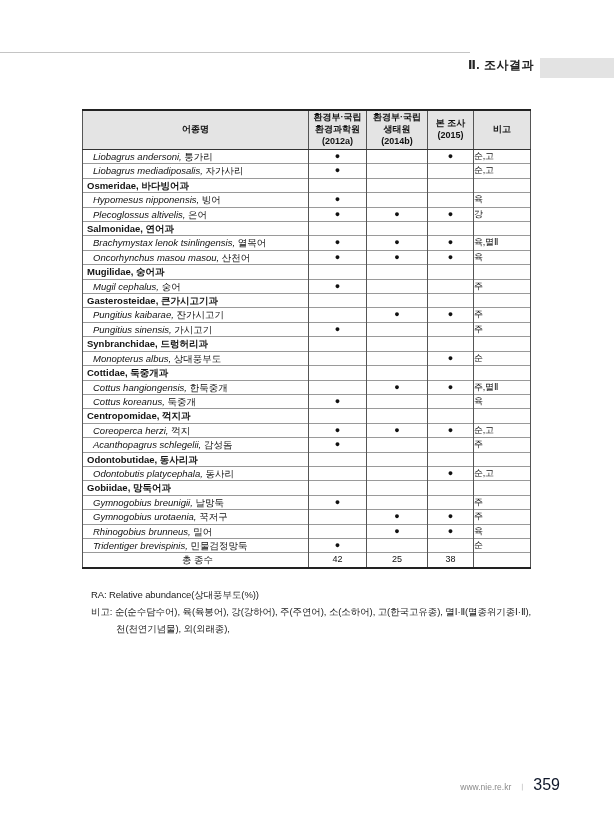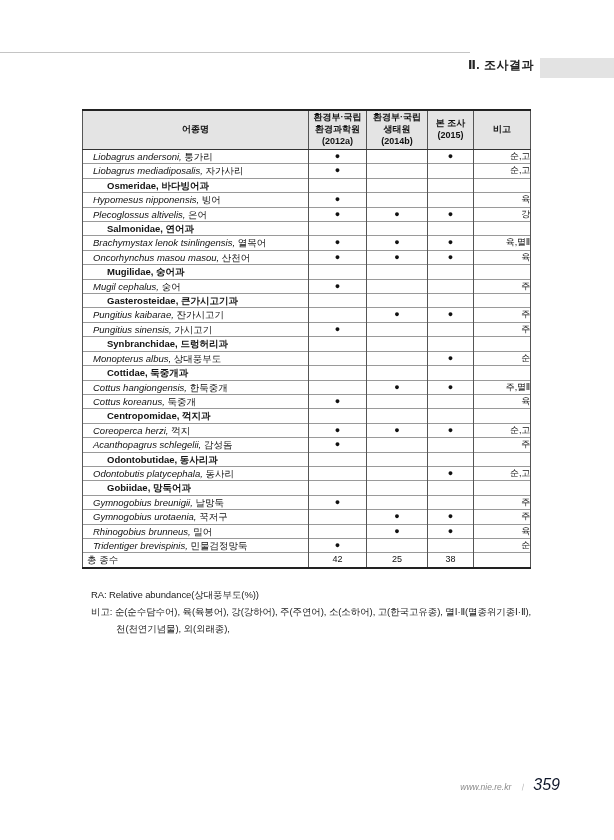--- a/index.html
+++ b/index.html
@@ -32,31 +32,31 @@
   .fish-table td {
     height:13.4px; line-height:13.4px; padding:0;
     border-left:1px solid #555; border-right:1px solid #555;
     border-top:1px solid #9a9a9a;
     overflow:hidden; white-space:nowrap;
   }
   .fish-table tr:last-child td { border-bottom:2px solid #222; }
   .name-cell { text-align:left; padding-left:10px !important; }
   .name-cell .latin { font-style:italic; }
   tr[data-name="family-row"] .name-cell { padding-left:4px !important; font-weight:bold; }
-  tr[data-name="family-row"] .name-cell .latin { font-style:normal;margin-left:20px; }
-  tr[data-name="total-row"] .name-cell { padding-left:4px !important; }
+  tr[data-name="family-row"] .name-cell .latin { font-style:normal; }
+  tr[data-name="total-row"] .name-cell { padding-left:4px !important;text-align:center; }
   .mark-cell { text-align:center; font-size:9px; }
-  .remark-cell { text-align:right; font-size:9px; letter-spacing:-0.2px; }
+  .remark-cell { text-align:left; font-size:9px; letter-spacing:-0.2px; }
 
   
   .notes { position:absolute; left:91px; top:586px; width:460px; font-size:9.5px; line-height:17px; color:#222; letter-spacing:-0.1px; }
   .note-cont { padding-left:25px; }
 
   
-  .page-footer { position:absolute; top:776px; left:360px; width:200px; display:flex; justify-content:flex-end; align-items:baseline;font-style:italic; }
+  .page-footer { position:absolute; top:776px; left:360px; width:200px; display:flex; justify-content:flex-end; align-items:baseline; }
   .footer-url { font-size:8.5px; color:#8a8a8a; }
   .footer-sep { font-size:8px; color:#b0b0b0; margin:0 7px; }
   .footer-page { font-size:16px; color:#0f172a; }
 </style>
 </head>
 <body data-name="page">
 
 <div class="header-rule" data-name="header-rule"></div>
 <div class="section-title" data-name="section-header">Ⅱ. 조사결과</div>
 <div class="corner-tab" data-name="corner-tab"></div>

